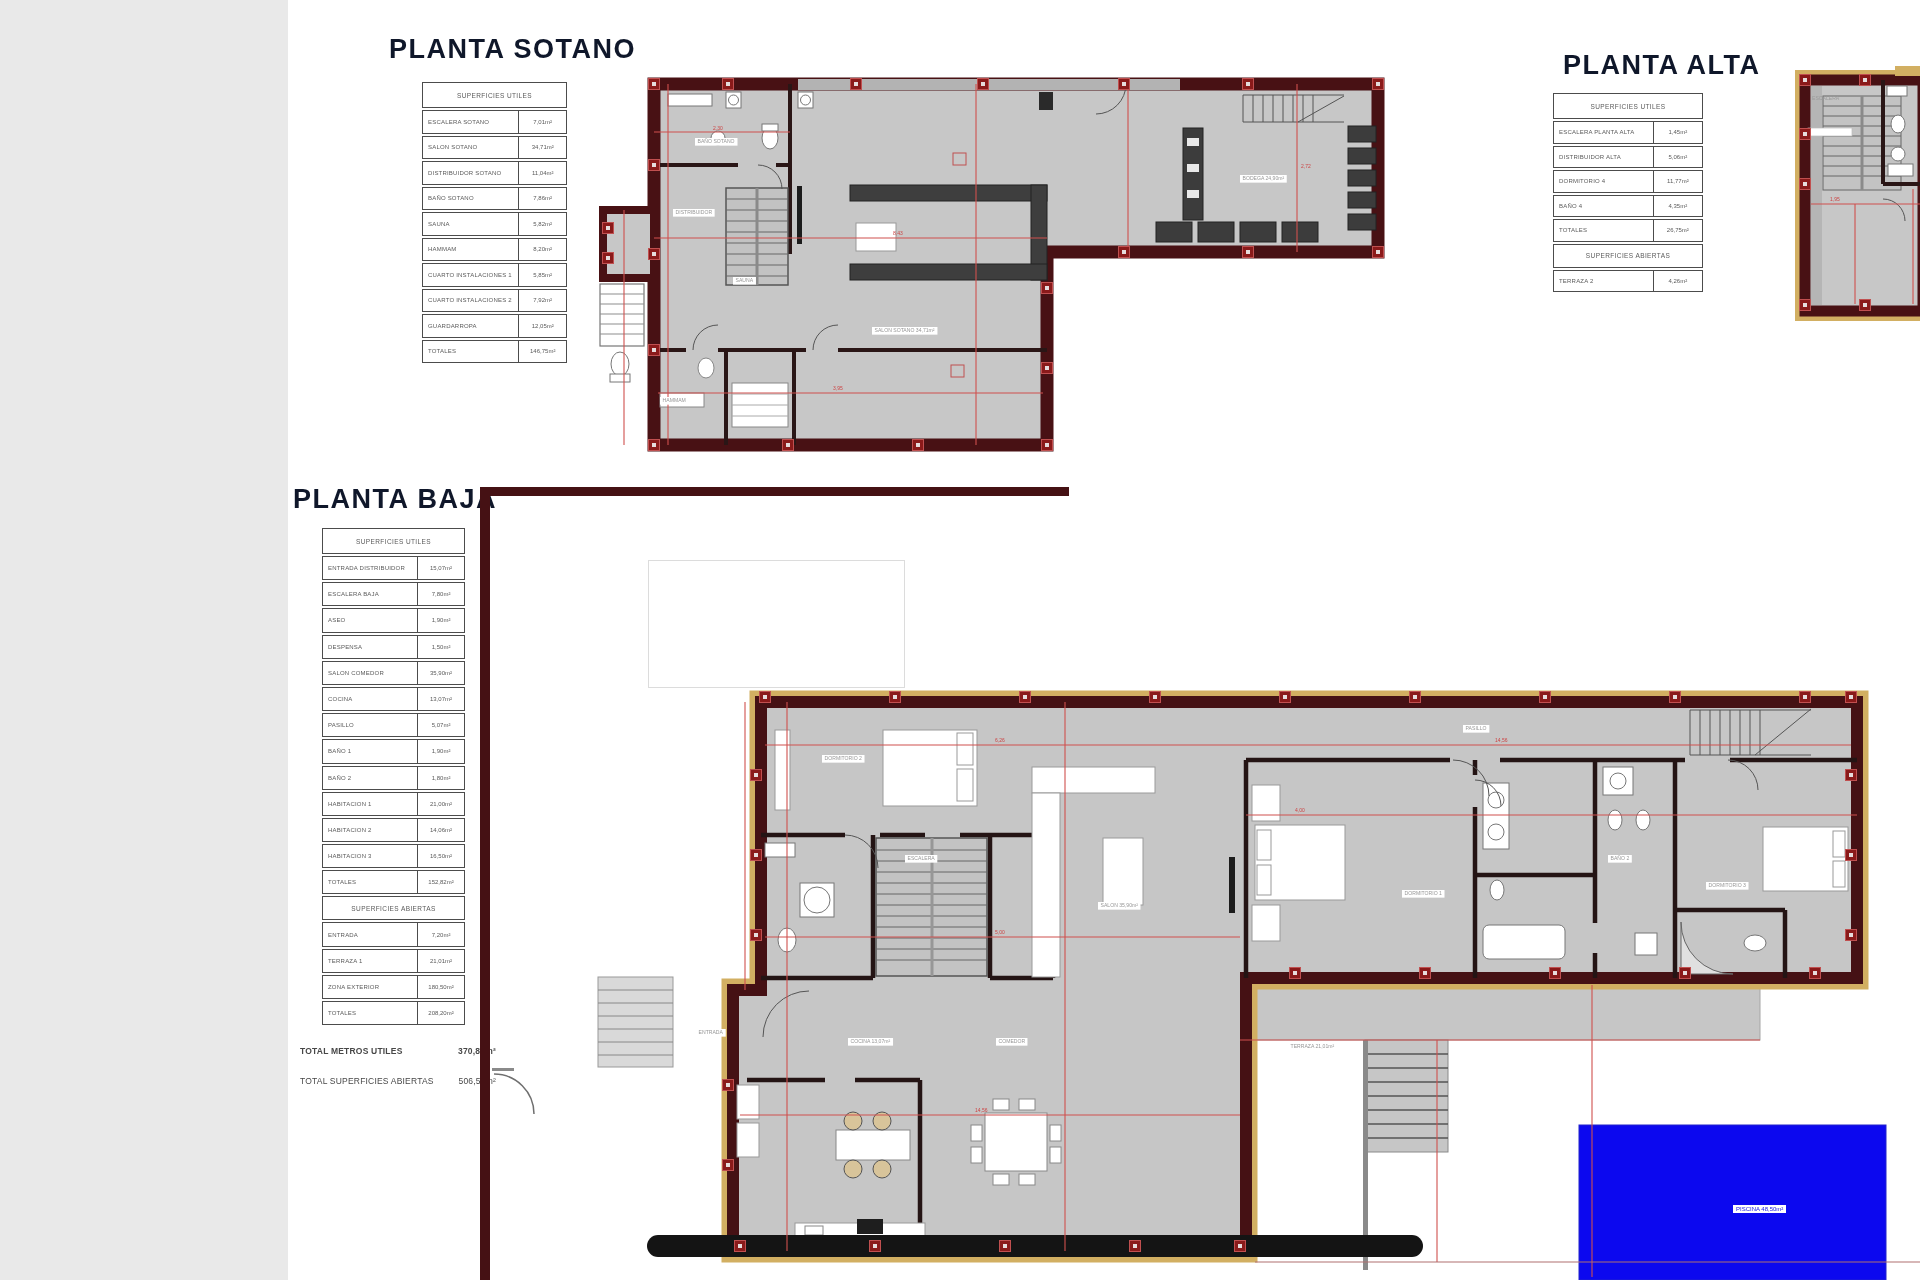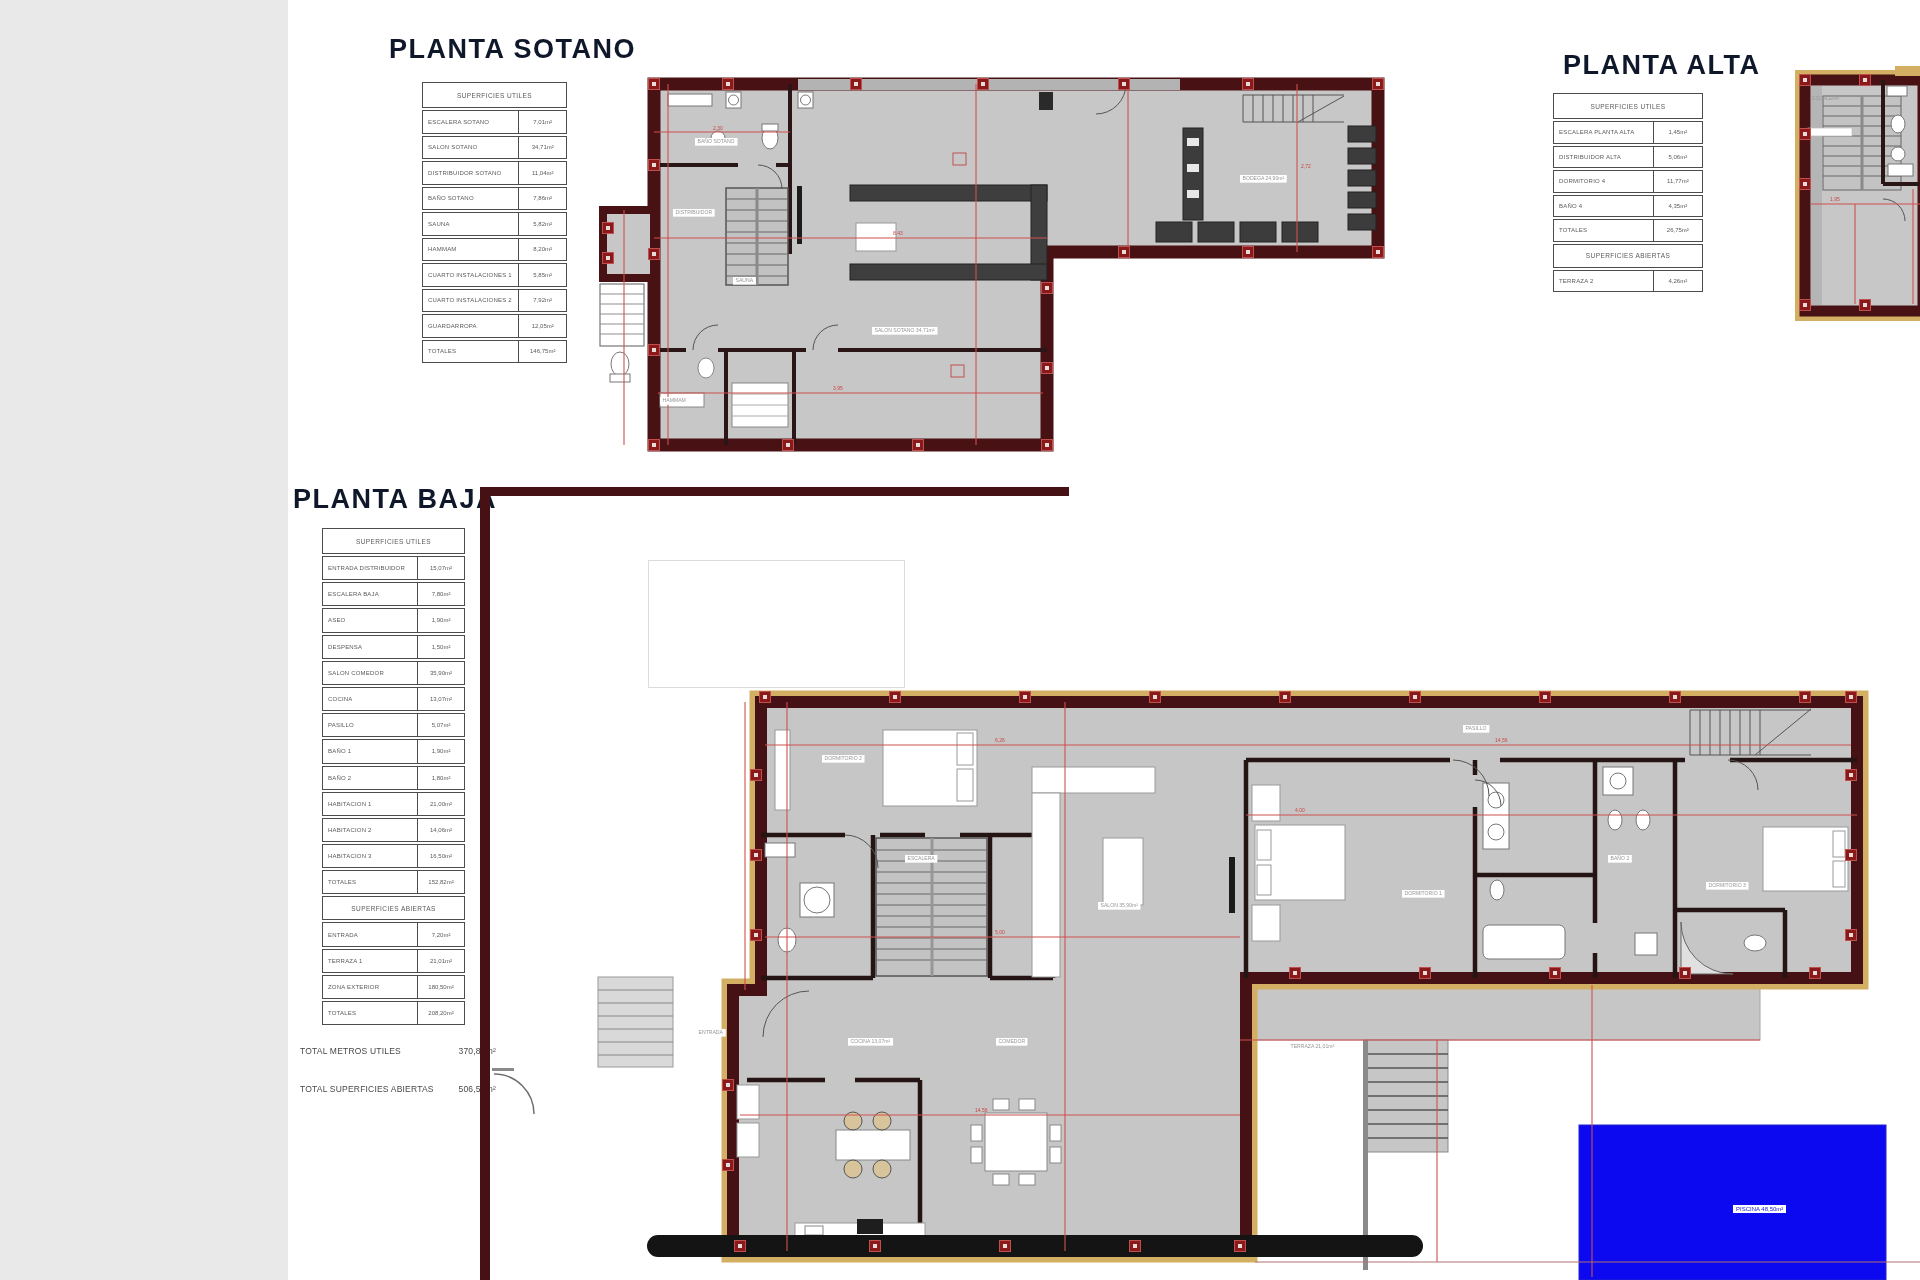--- a/index.html
+++ b/index.html
@@ -200,25 +200,25 @@
           <div class="c1">ZONA EXTERIOR</div>
           <div class="c2">180,50m²</div>
         </div>
         <div class="tbl-row">
           <div class="c1">TOTALES</div>
           <div class="c2">208,20m²</div>
         </div>
       </div>
   </div>
 
-  <div class="ftot" style="left:300px;top:1046px;">
+  <div class="ftot" style="left:300px;top:1046px;font-weight:bold;">
     <span>TOTAL METROS UTILES</span>
     <span>370,87m²</span>
   </div>
-  <div class="ftot" style="left:300px;top:1076px;margin-top:8px;">
+  <div class="ftot" style="left:300px;top:1076px;">
     <span>TOTAL SUPERFICIES ABIERTAS</span>
     <span>506,56m²</span>
   </div>
 
   <div class="b-h" style="left:481px;top:487px;width:588px;height:9px;"></div>
   <div class="b-v" style="left:480px;top:487px;width:10px;height:793px;"></div>
   <div class="abs" style="left:492px;top:1068px;width:22px;height:3px;background:#8a8a8a;"></div>
   <svg style="left:490px;top:1070px;width:60px;height:60px;" viewBox="0 0 60 60">
     <path d="M4,4 A40,40 0 0 1 44,44" fill="none" stroke="#6f6f6f" stroke-width="1.5"></path>
   </svg>

